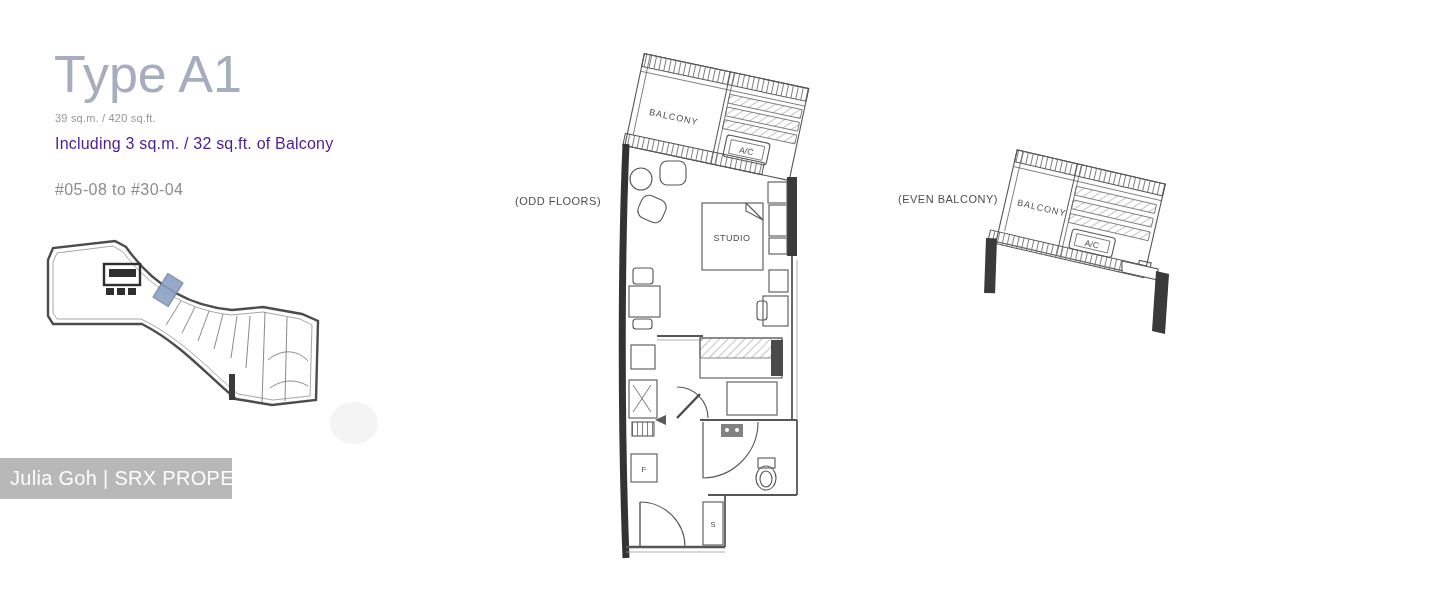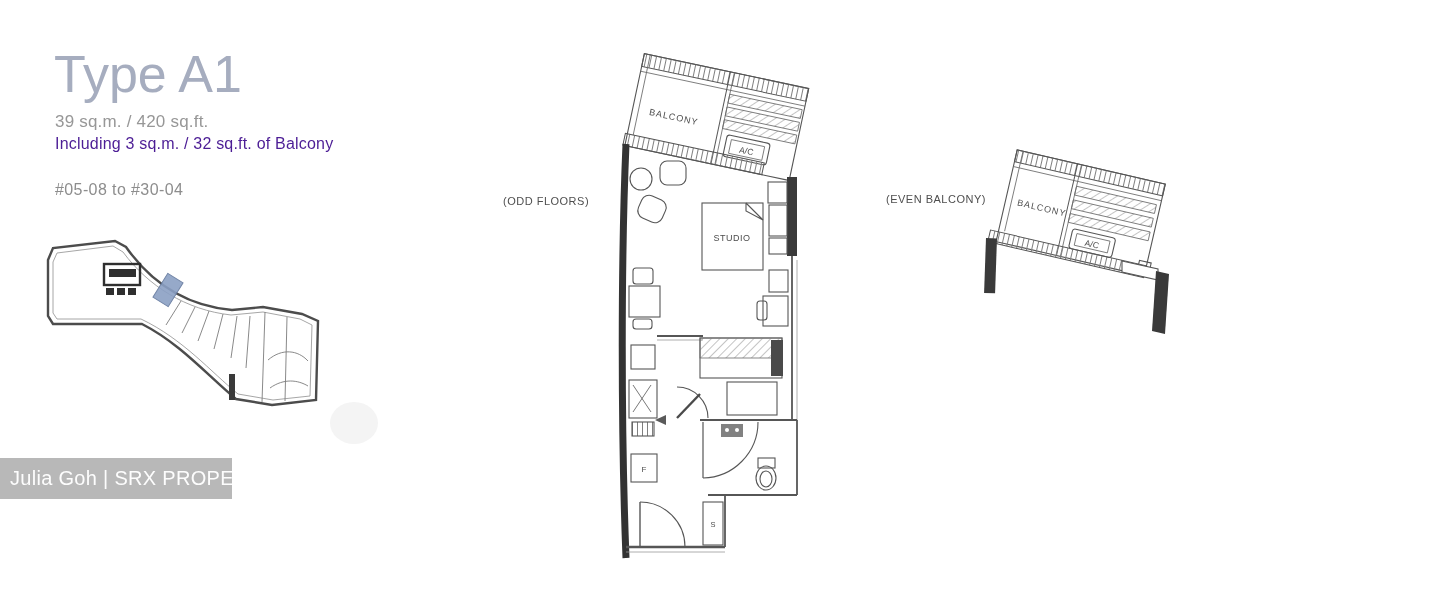--- a/index.html
+++ b/index.html
@@ -9,25 +9,25 @@
     font-family:"Liberation Sans", sans-serif;
   }
   .abs{position:absolute;}
   
   .title{
     left:54px;top:28px;
     font-size:52px;font-weight:400;letter-spacing:0px;
     color:#a6adbf;
     margin-top:16px;
   }
-  .area1{left:55px;top:112px;font-size:17px;color:#979797;letter-spacing:.2px;}
+  .area1{left:55px;top:112px;font-size:11px;color:#979797;letter-spacing:.2px;}
   .area2{left:55px;top:135px;font-size:16px;color:#4c1d95;letter-spacing:.2px;}
   .range{left:55px;top:181px;font-size:16px;color:#8d8d8d;letter-spacing:.4px;}
   
-  .caption{font-size:11px;color:#4e4e4e;letter-spacing:.5px;}
+  .caption{font-size:11px;color:#4e4e4e;letter-spacing:.5px;margin-left:12px;}
   .cap-odd{left:503px;top:195px;}
   .cap-even{left:886px;top:193px;}
   
   .watermark{
     left:0;top:458px;width:232px;height:41px;
     background:#b8b8b8;color:#fdfdfd;
     font-size:20px;line-height:41px;padding-left:10px;box-sizing:border-box;
     letter-spacing:.3px;white-space:nowrap;overflow:hidden;
   }
   .blob{

